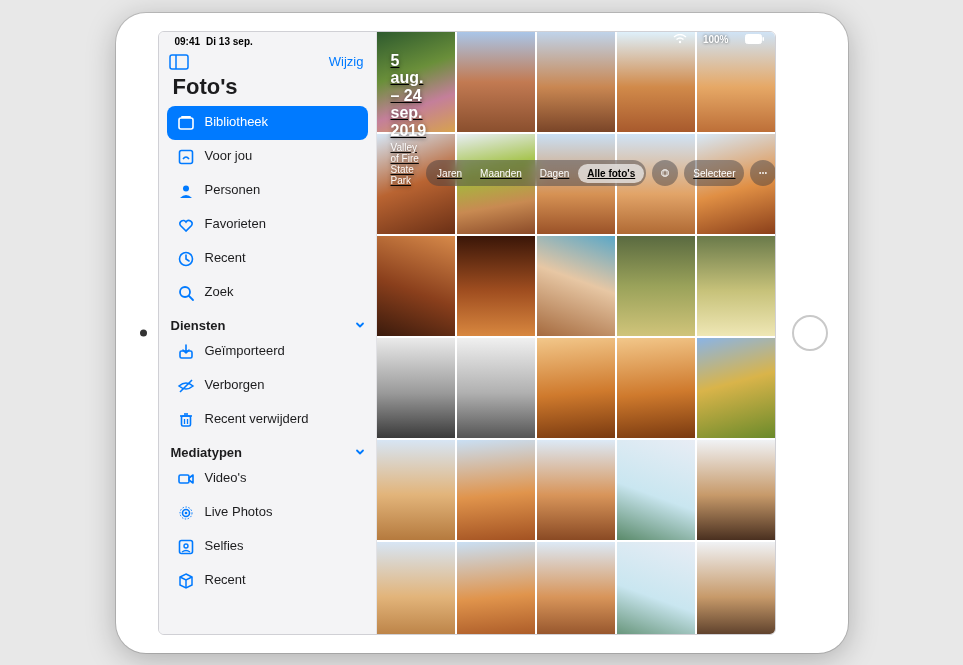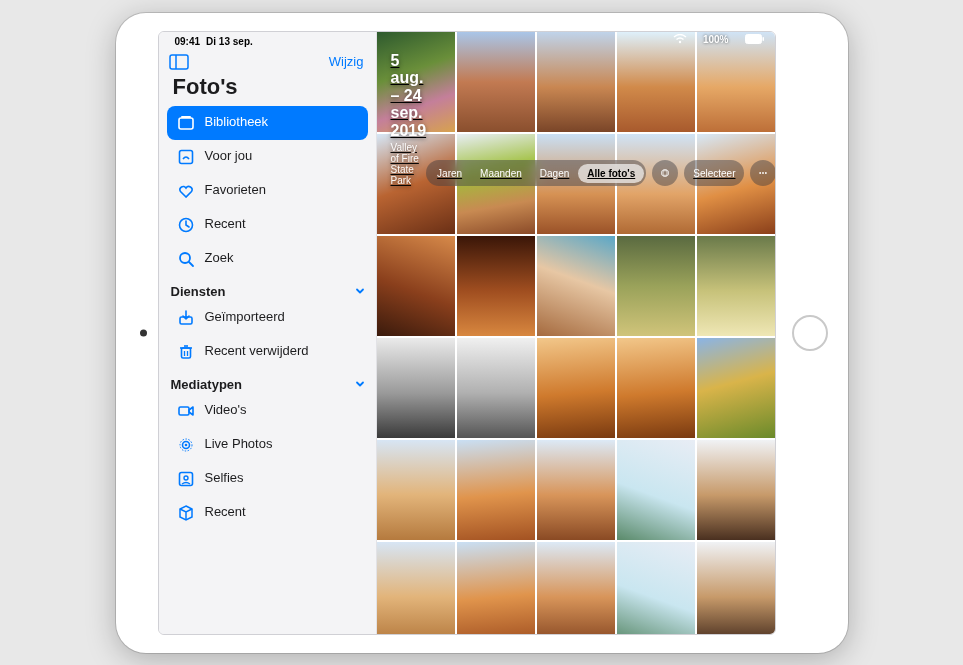--- a/index.html
+++ b/index.html
@@ -233,20 +233,29 @@
               <svg width="18" height="18" viewBox="0 0 18 18">
                 <rect x="2.5" y="2.5" width="13" height="13" rx="2" fill="none" stroke="#007aff" stroke-width="1.6"></rect>
                 <path d="M6 11 Q9 7 12 11" stroke="#007aff" stroke-width="1.6" fill="none"></path>
               </svg>
             </span>
             <span>Voor jou</span>
           </div>
           <div class="sb-item">
             <span class="icon">
               <svg width="18" height="18" viewBox="0 0 18 18">
+                <circle cx="9" cy="6.5" r="3" fill="#007aff"></circle>
+                <path d="M3 16 Q9 10 15 16" fill="#007aff"></path>
+              </svg>
+            </span>
+            <span>Personen</span>
+          </div>
+          <div class="sb-item">
+            <span class="icon">
+              <svg width="18" height="18" viewBox="0 0 18 18">
                 <path d="M9 15 L3.5 9.5 A3.2 3.2 0 1 1 9 6 A3.2 3.2 0 1 1 14.5 9.5 Z" fill="none" stroke="#007aff" stroke-width="1.6"></path>
               </svg>
             </span>
             <span>Favorieten</span>
           </div>
           <div class="sb-item">
             <span class="icon">
               <svg width="18" height="18" viewBox="0 0 18 18">
                 <circle cx="9" cy="9" r="6.5" fill="none" stroke="#007aff" stroke-width="1.6"></circle>
                 <path d="M9 5 L9 9 L12 11" stroke="#007aff" stroke-width="1.6" fill="none" stroke-linecap="round"></path>
@@ -276,20 +285,29 @@
           </div>
           <div class="sb-list">
             <div class="sb-item">
               <span class="icon">
                 <svg width="18" height="18" viewBox="0 0 18 18">
                   <rect x="3" y="8" width="12" height="7" rx="1.5" fill="none" stroke="#007aff" stroke-width="1.6"></rect>
                   <path d="M9 2 L9 10 M6 7 L9 10 L12 7" stroke="#007aff" stroke-width="1.6" fill="none" stroke-linecap="round" stroke-linejoin="round"></path>
                 </svg>
               </span>
               <span>Geïmporteerd</span>
+            </div>
+            <div class="sb-item">
+              <span class="icon">
+                <svg width="18" height="18" viewBox="0 0 18 18">
+                  <path d="M2 9 Q9 3 16 9 Q9 15 2 9 Z" fill="none" stroke="#007aff" stroke-width="1.6"></path>
+                  <line x1="3" y1="15" x2="15" y2="3" stroke="#007aff" stroke-width="1.6"></line>
+                </svg>
+              </span>
+              <span>Verborgen</span>
             </div>
             <div class="sb-item">
               <span class="icon">
                 <svg width="18" height="18" viewBox="0 0 18 18">
                   <rect x="4.5" y="5" width="9" height="10" rx="1.5" fill="none" stroke="#007aff" stroke-width="1.6"></rect>
                   <line x1="3" y1="5" x2="15" y2="5" stroke="#007aff" stroke-width="1.6"></line>
                   <line x1="7" y1="3" x2="11" y2="3" stroke="#007aff" stroke-width="1.6"></line>
                   <line x1="7.5" y1="8" x2="7.5" y2="13" stroke="#007aff" stroke-width="1.3"></line>
                   <line x1="10.5" y1="8" x2="10.5" y2="13" stroke="#007aff" stroke-width="1.3"></line>
                 </svg>

